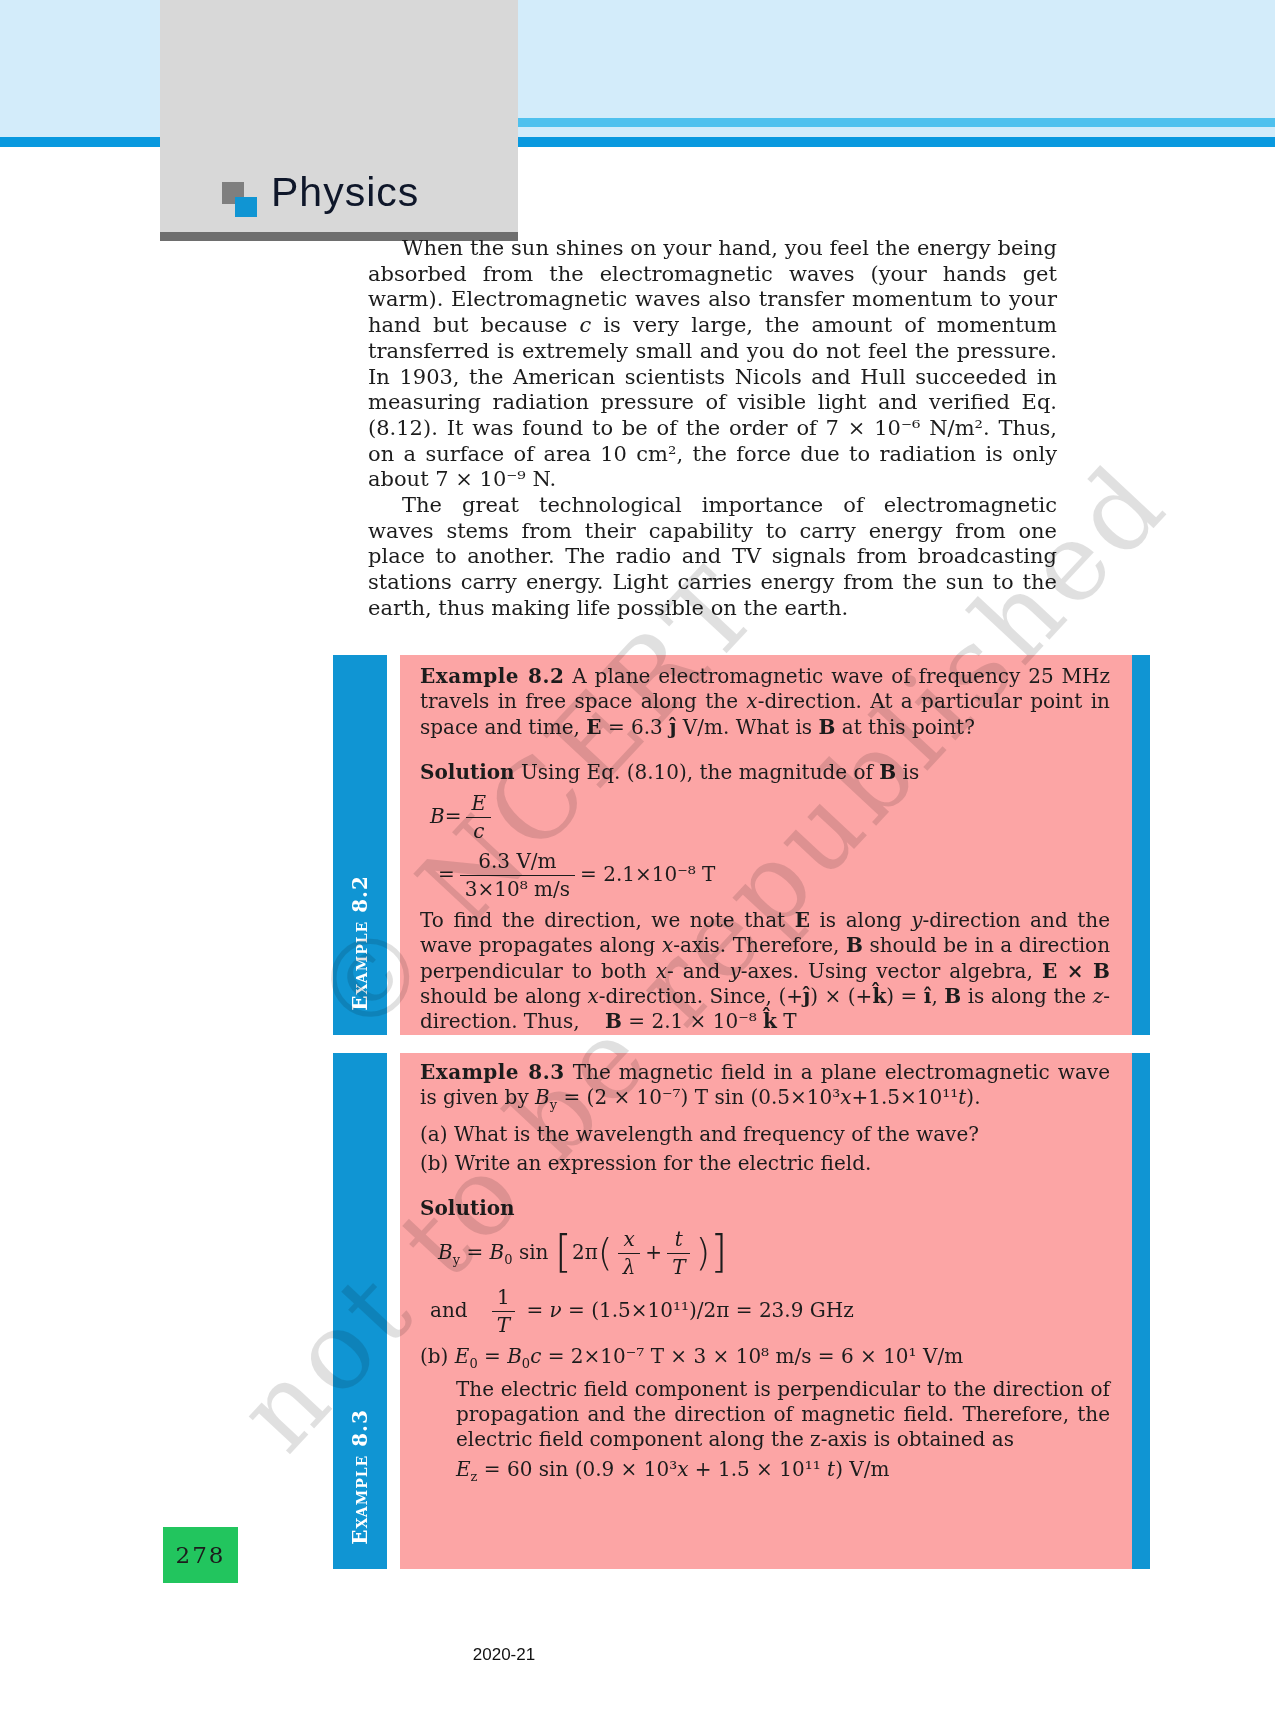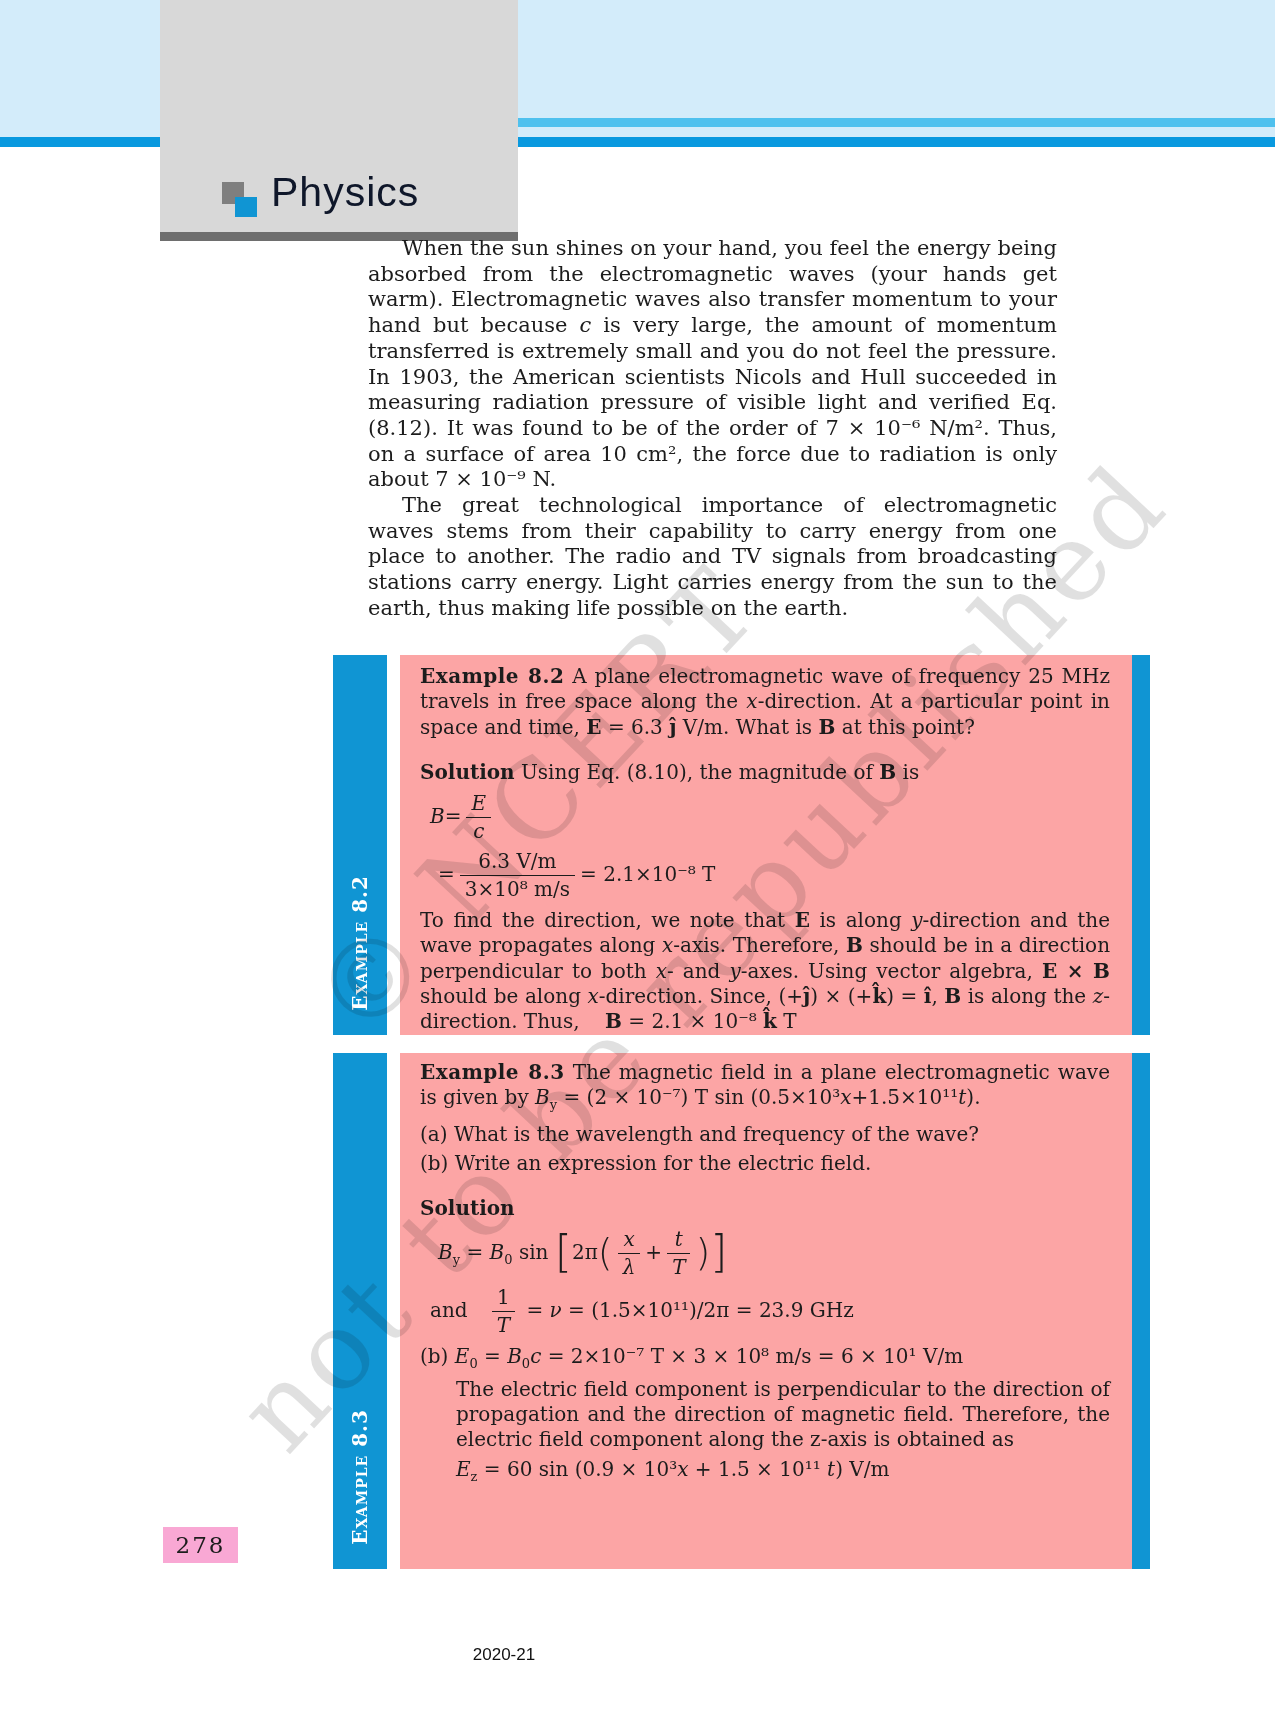--- a/index.html
+++ b/index.html
@@ -51,21 +51,21 @@
   .eq { margin:7px 0 7px 10px; white-space:nowrap; }
   .eq-indent { margin-left:18px; }
   .frac { display:inline-block; vertical-align:middle; text-align:center; margin:0 5px; line-height:23px; }
   .frac .num { display:block; padding:0 5px 2px; border-bottom:1.6px solid #1c1c1c; }
   .frac .den { display:block; padding:2px 5px 0; }
   .brk { font-family:"DejaVu Sans", sans-serif; font-size:44px; font-weight:200; vertical-align:middle; line-height:0; position:relative; top:-2px; color:#1c1c1c; }
   .brk.paren { font-size:38px; }
   sub { font-size:13px; } 
 
   
-  .pagenum { left:163px; top:1527px; width:75px; height:36px; background:#f9a8d4; display:flex; align-items:center; justify-content:center; font-size:23px; letter-spacing:2px; }
+  .pagenum { left:163px; top:1527px; width:75px; height:56px; background:#22c55e; display:flex; align-items:center; justify-content:center; font-size:23px; letter-spacing:2px; }
   .footer { left:0; top:1645px; width:1008px; text-align:center; font-family:"Liberation Sans", sans-serif; font-size:17px; color:#111; }
 </style>
 </head>
 <body>
 
 <div class="abs crop-v"></div>
 <div class="abs crop-h"></div>
 
 <div class="abs lightblue-left"></div>
 <div class="abs band-left"></div>

